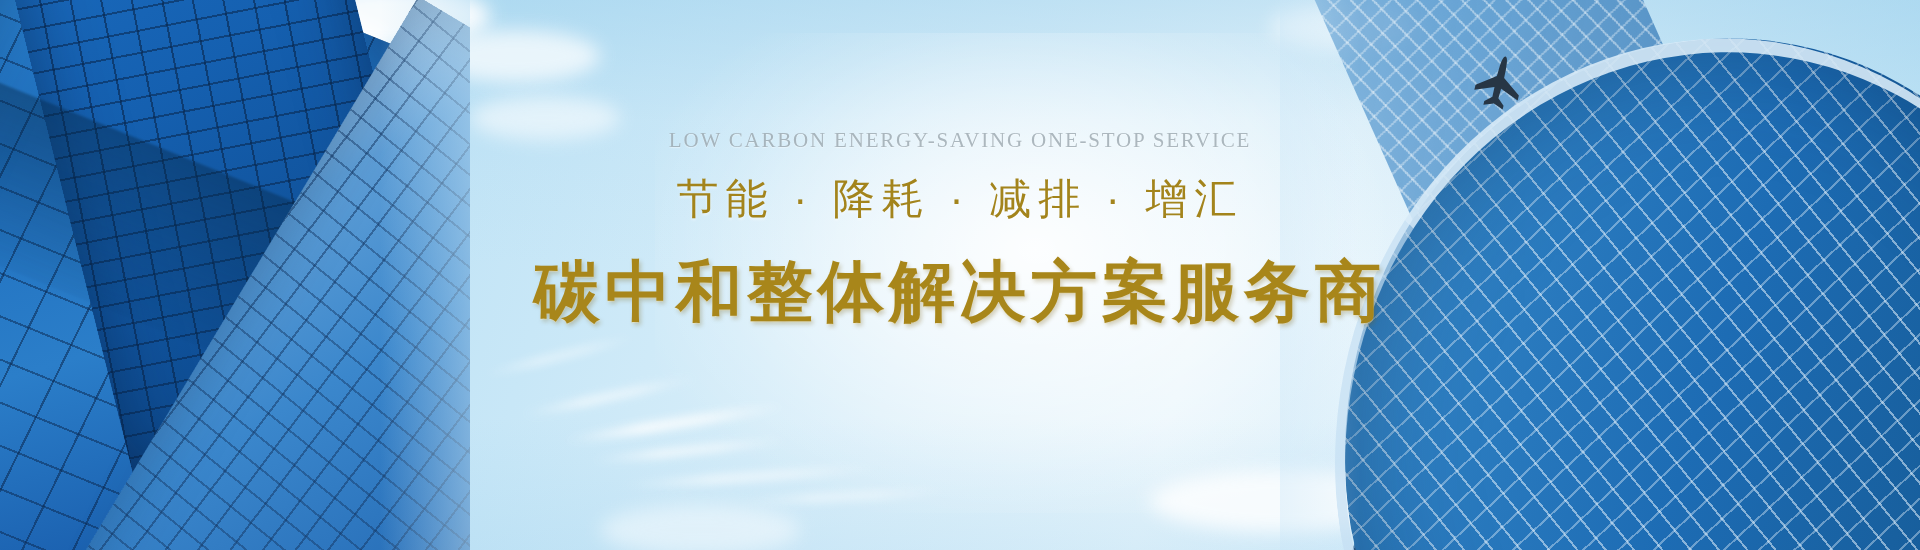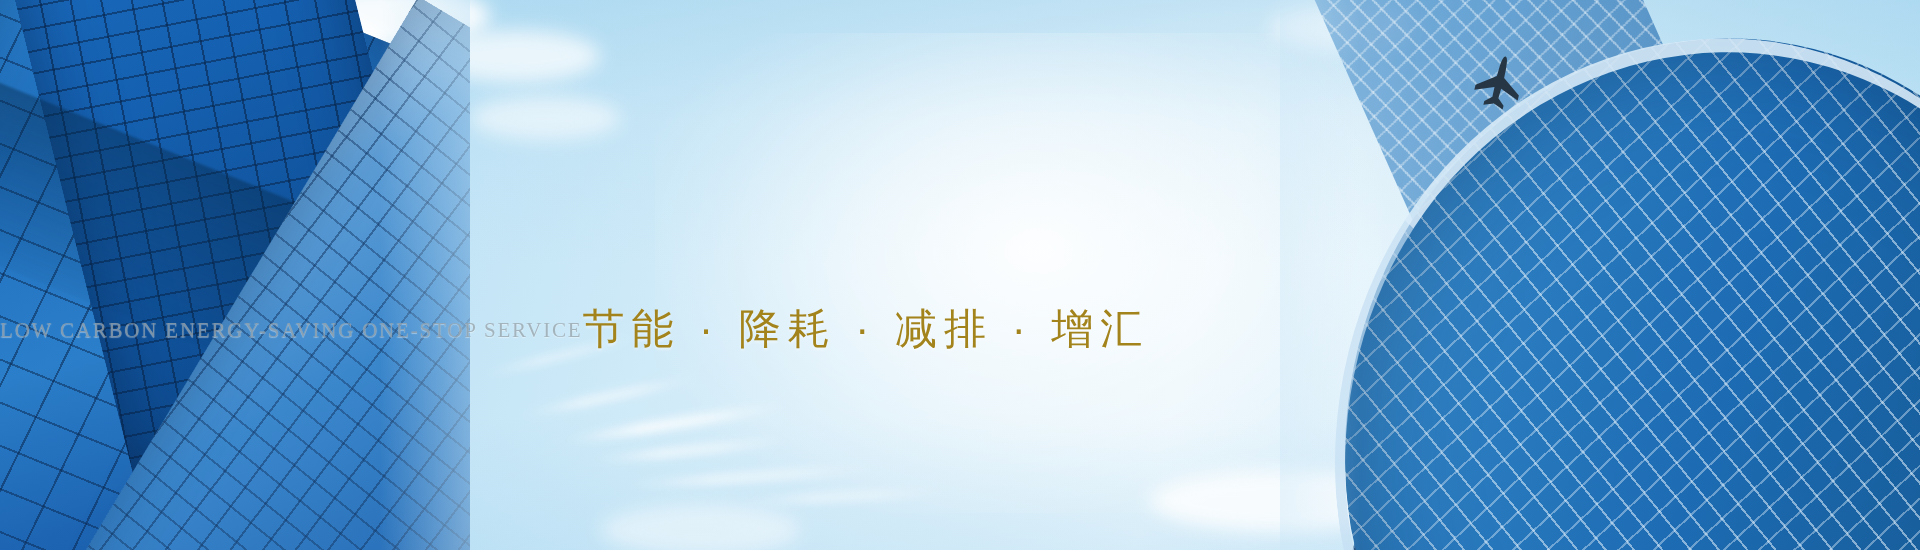--- a/index.html
+++ b/index.html
@@ -195,21 +195,21 @@
   }
 
   
   .copy {
     position: absolute;
     left: 0;
     top: 0;
     width: 1920px;
     height: 550px;
     display: flex;
-    flex-direction: row;
+    flex-direction: column;
     align-items: center;
     justify-content: flex-start;
     padding-top: 128px;
     box-sizing: border-box;
     text-align: center;
   }
   .eyebrow {
     font-family: "Liberation Serif", serif;
     font-size: 21px;
     letter-spacing: 1.8px;
@@ -282,15 +282,16 @@
 
   <svg class="airplane" viewBox="0 0 100 100">
     <g fill="#273645">
       <path d="M50 6 C53 6 55 14 55.5 26 L56 40 L86 62 L86 70 L55.5 58 L55 74 L66 84 L66 90 L50 84 L34 90 L34 84 L45 74 L44.5 58 L14 70 L14 62 L44 40 L44.5 26 C45 14 47 6 50 6 Z"></path>
     </g>
   </svg>
 
   <div class="copy">
     <div class="eyebrow">LOW CARBON ENERGY-SAVING ONE-STOP SERVICE</div>
     <div class="subhead">节能 · 降耗 · 减排 · 增汇</div>
+    <div class="headline">碳中和整体解决方案服务商</div>
   </div>
 
 </div>
 
 </body></html>

